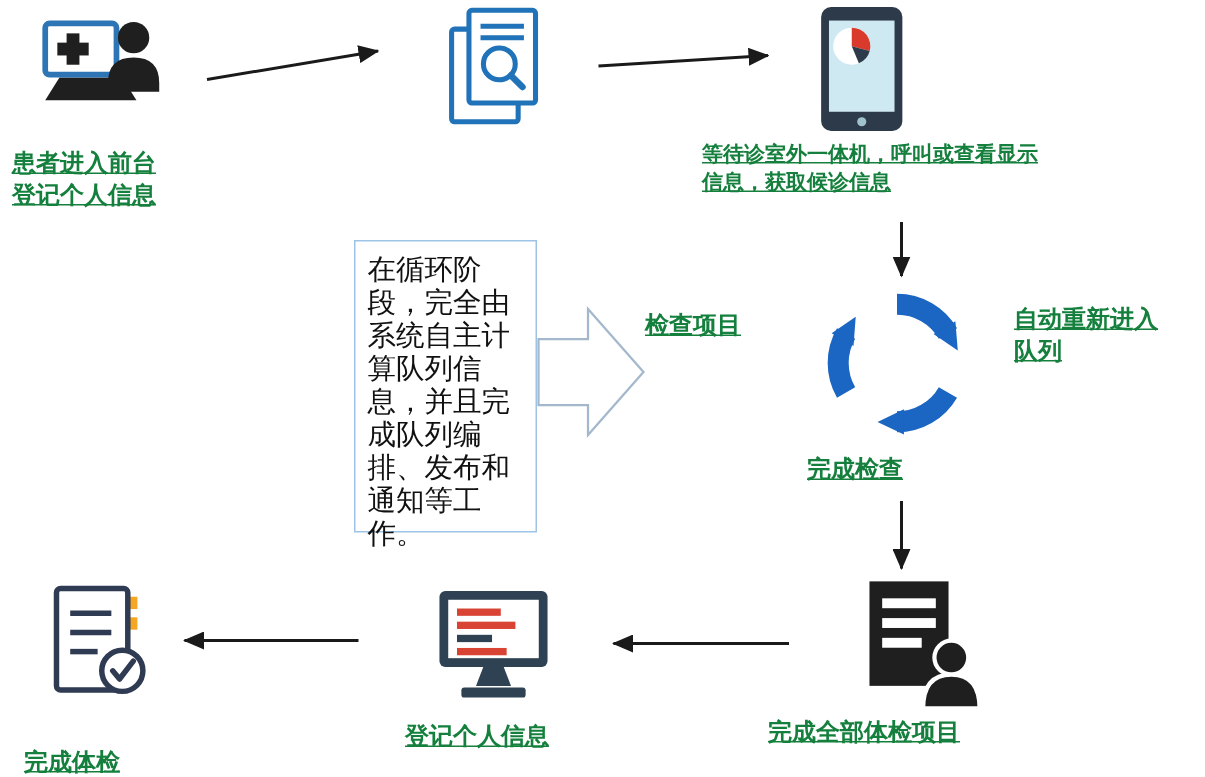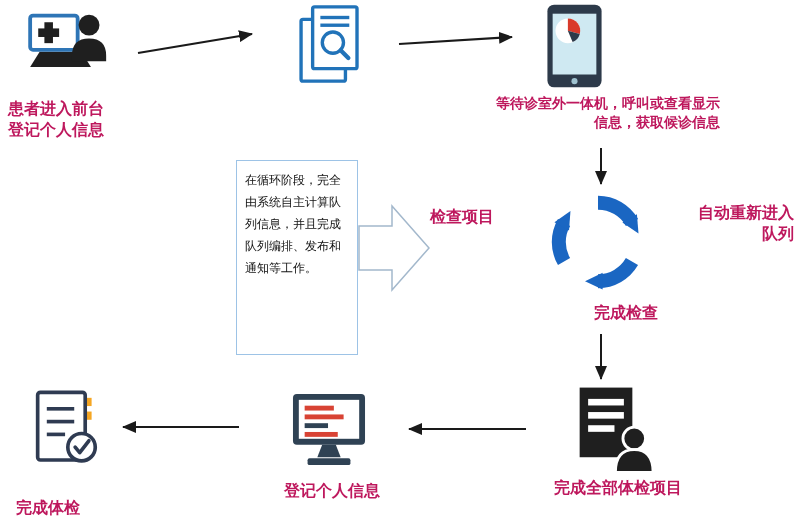--- a/index.html
+++ b/index.html
@@ -9,28 +9,28 @@
     font-family:"DejaVu Sans","Liberation Sans",sans-serif;
     color:#000;
   }
   .canvas { position:relative; width:803px; height:518px; background:#fff; overflow:hidden; }
   .overlay { position:absolute; left:0; top:0; z-index:1; pointer-events:none; }
   .icon { position:absolute; z-index:2; }
   .icon svg { display:block; width:100%; height:100%; }
   .label {
     position:absolute; z-index:3;
     font-weight:700; font-size:16px; line-height:21px;
-    white-space:pre-line; color:#be185d;
+    white-space:pre-line; color:#15803d;text-decoration:underline;
   }
-  .label.center { text-align:right; }
+  .label.center { text-align:left; }
   .label.small { font-size:14px; line-height:19px; }
   .callout {
     position:absolute; left:236px; top:160px; width:122px; height:195px;
     z-index:2; background:#fff; border:1px solid #9dc3e6;
-    padding:8px 8px; font-size:12px; line-height:22px; color:#111;
+    padding:8px 8px; font-size:19px; line-height:22px; color:#111;
     word-break:break-all;
   }
 </style>
 </head>
 <body>
 
 <div class="canvas">
 
   <svg class="overlay" width="803" height="518" viewBox="0 0 803 518">
     <defs>

